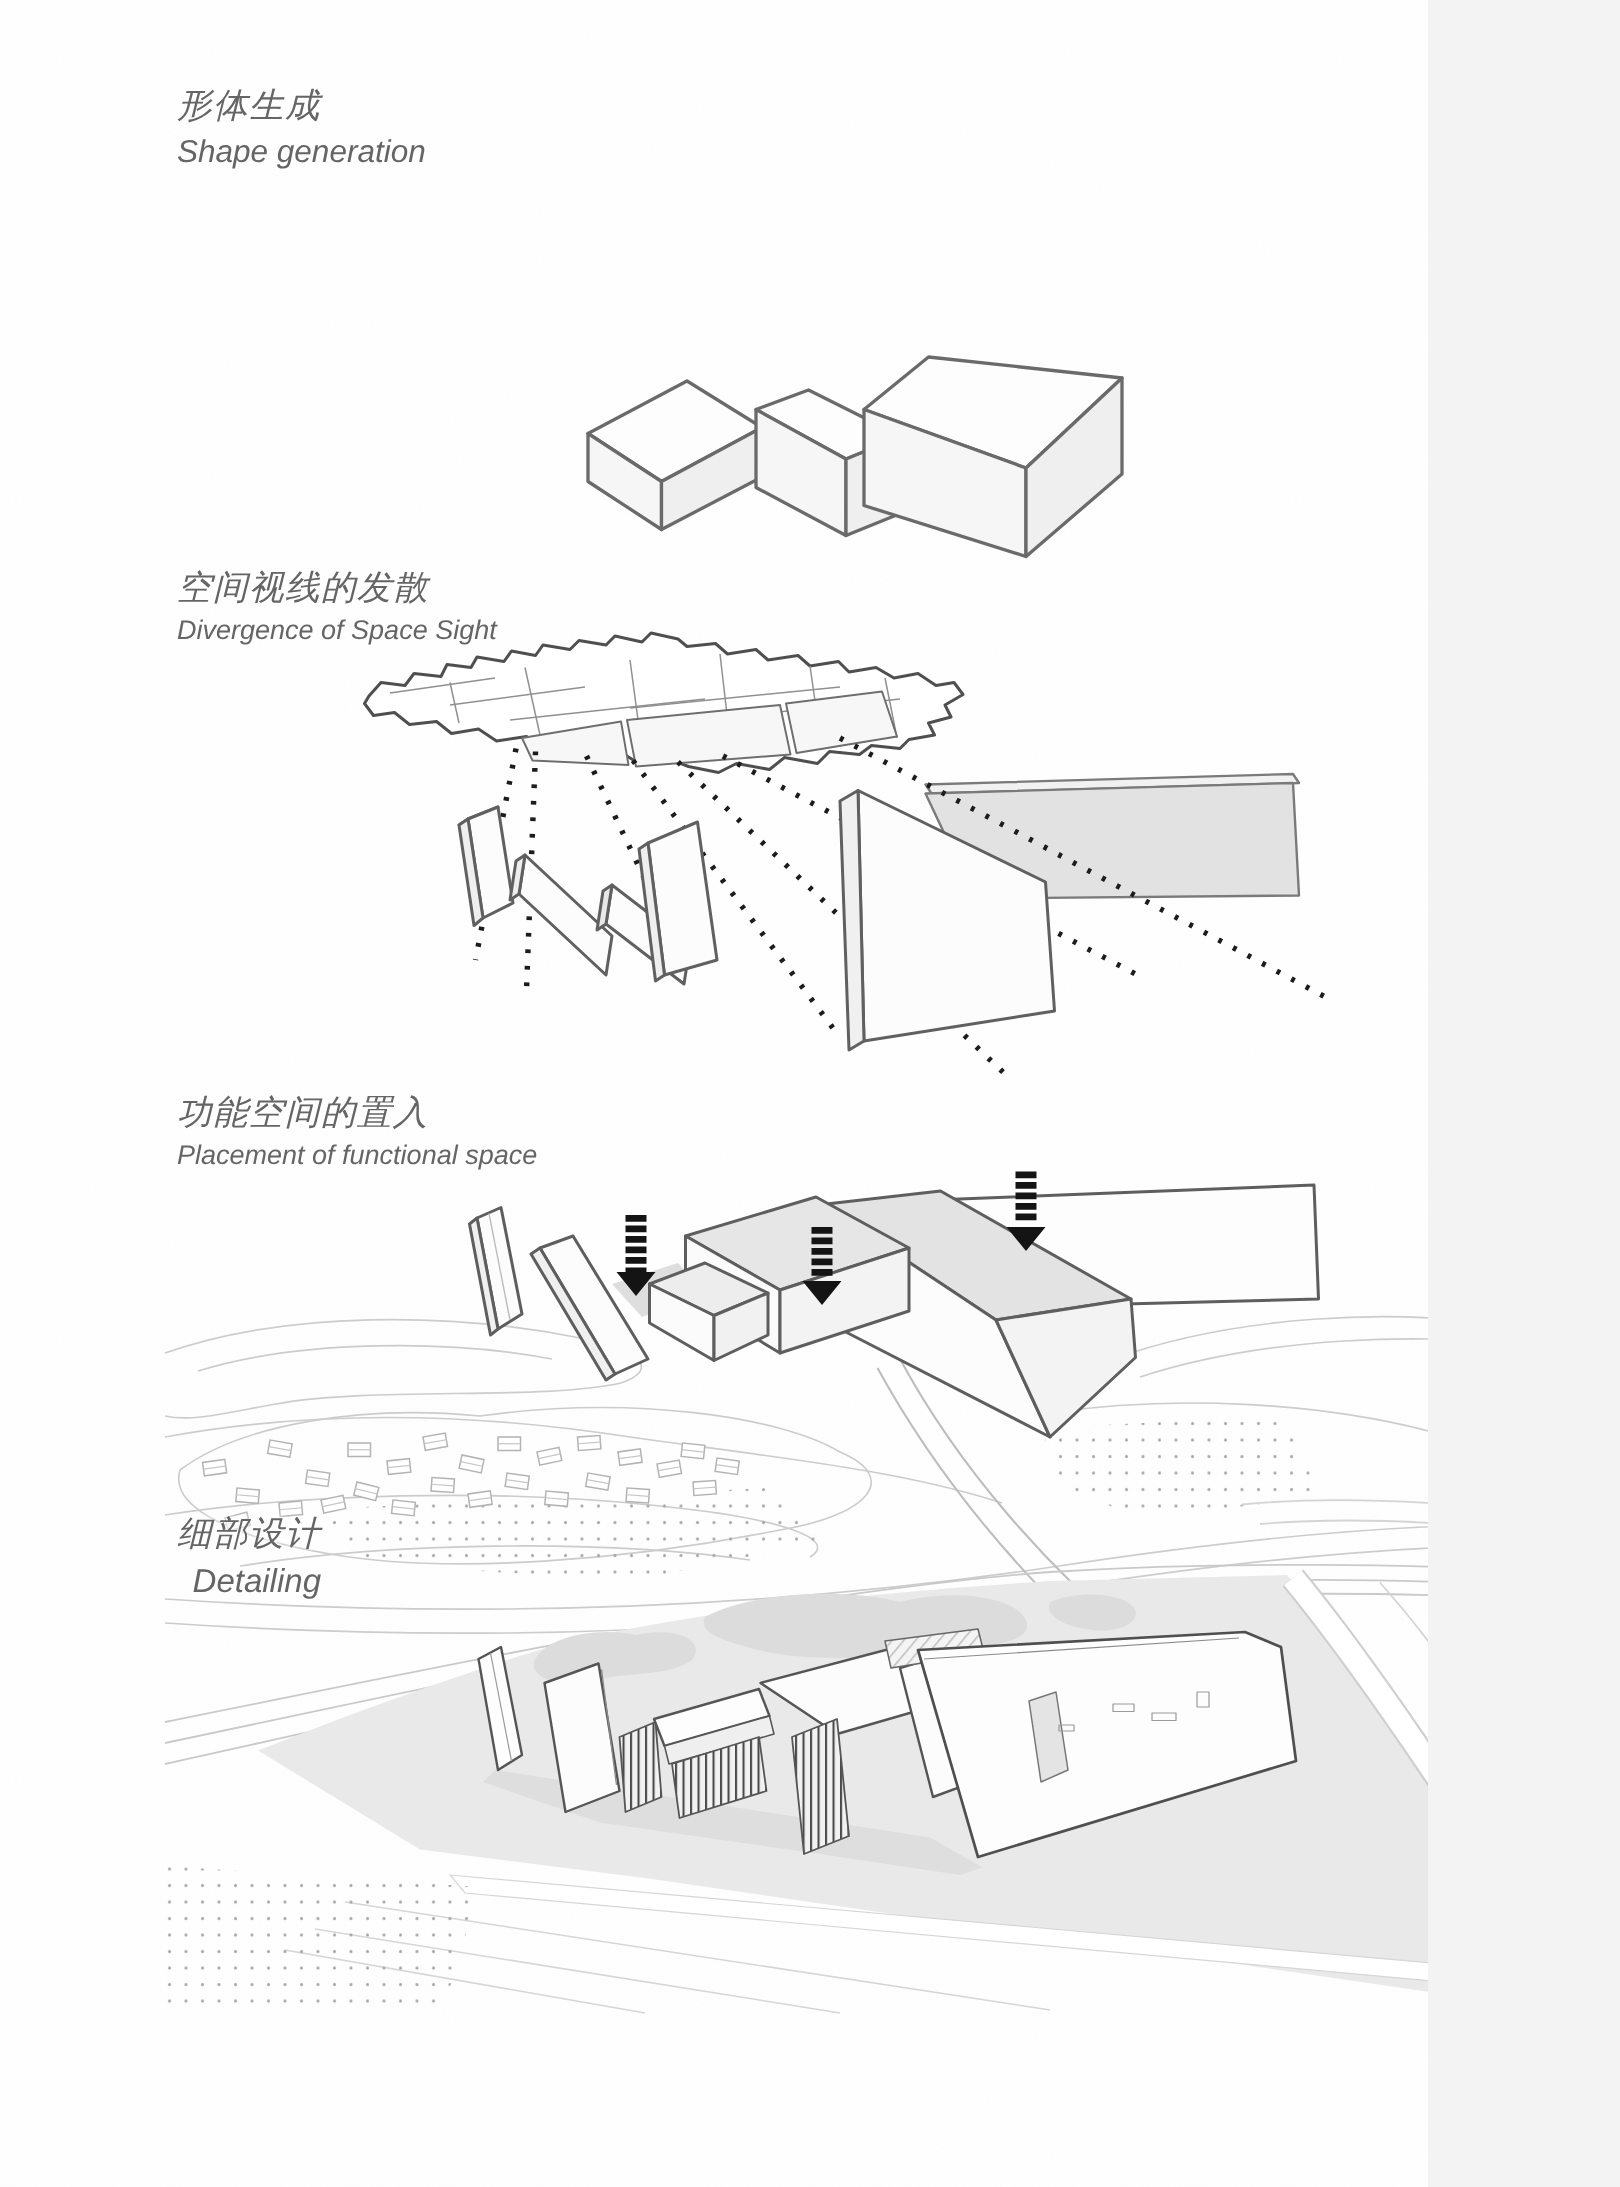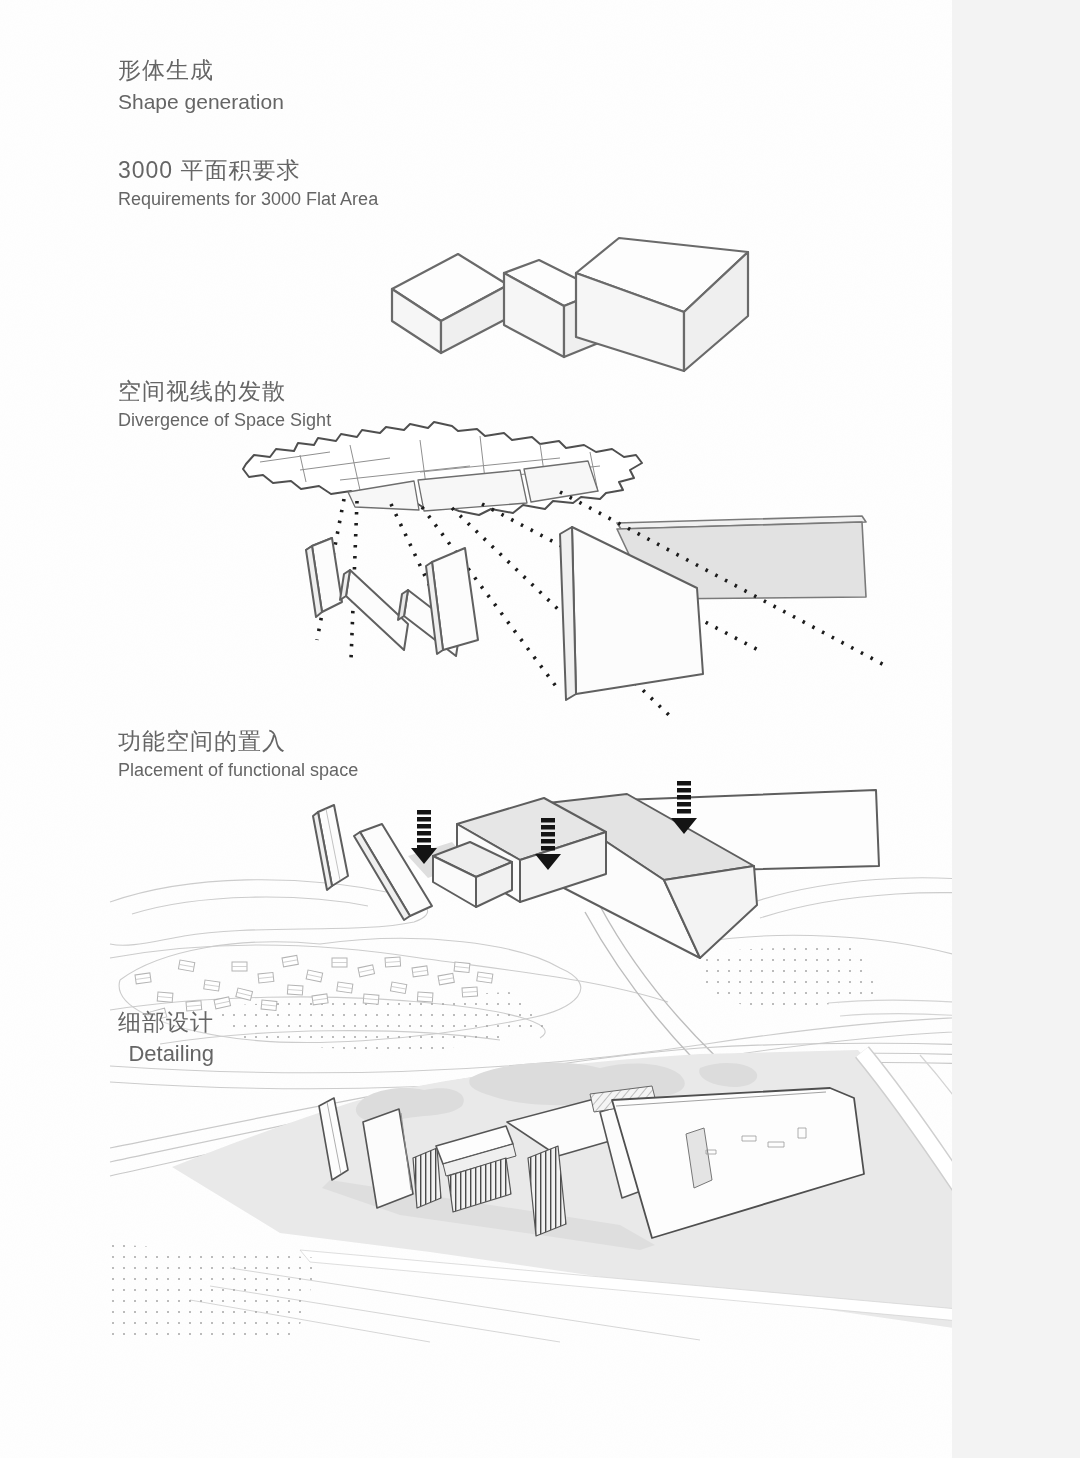--- a/index.html
+++ b/index.html
@@ -1,17 +1,17 @@
 <!DOCTYPE html>
 <html><head>
 <meta charset="utf-8">
 <style>
   html,body{margin:0;padding:0;background:#f3f3f3;}
   #page{position:relative;width:952px;height:1458px;background:#86efac;overflow:hidden;
-        font-family:"Liberation Sans",sans-serif;}
+        font-family:"Liberation Sans",sans-serif;font-style:italic;}
   #art{position:absolute;left:0;top:0;}
   .sec{position:absolute;color:#656565;line-height:1.2;
        text-shadow:0 0 5px #fff,0 0 5px #fff;}
   .zh{font-size:23px;letter-spacing:1px;}
   .en{font-size:18px;margin-top:4px;}
   .en.t-en{font-size:21px;}
   .en.big-en{font-size:22px;text-align:right;}
 </style>
 </head>
 <body>
@@ -299,24 +299,20 @@
             <rect x="706" y="1150" width="10" height="4"></rect>
       </g>
     </g>
   </g>
 </svg>
 
   <div class="sec" style="left:118px;top:57px">
     <div class="zh">形体生成</div>
     <div class="en t-en">Shape generation</div>
   </div>
-  <div class="sec" style="left:118px;top:157px">
-    <div class="zh">3000 平面积要求</div>
-    <div class="en">Requirements for 3000 Flat Area</div>
-  </div>
   <div class="sec" style="left:118px;top:378px">
     <div class="zh">空间视线的发散</div>
     <div class="en">Divergence of Space Sight</div>
   </div>
   <div class="sec" style="left:118px;top:728px">
     <div class="zh">功能空间的置入</div>
     <div class="en">Placement of functional space</div>
   </div>
   <div class="sec" style="left:118px;top:1009px">
     <div class="zh">细部设计</div>

